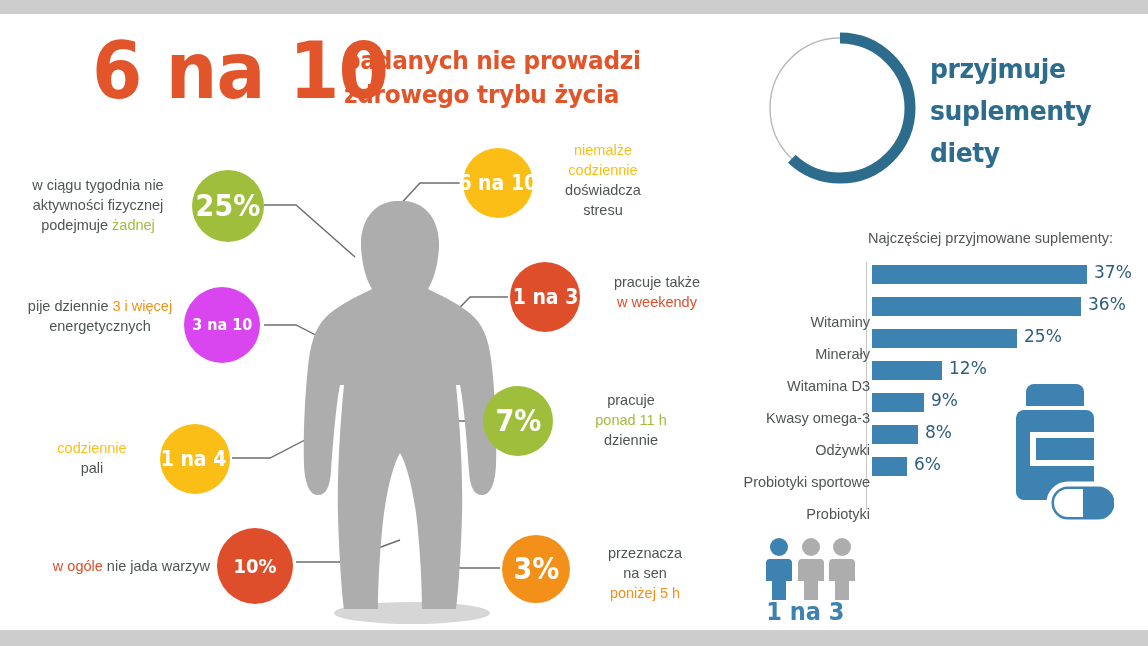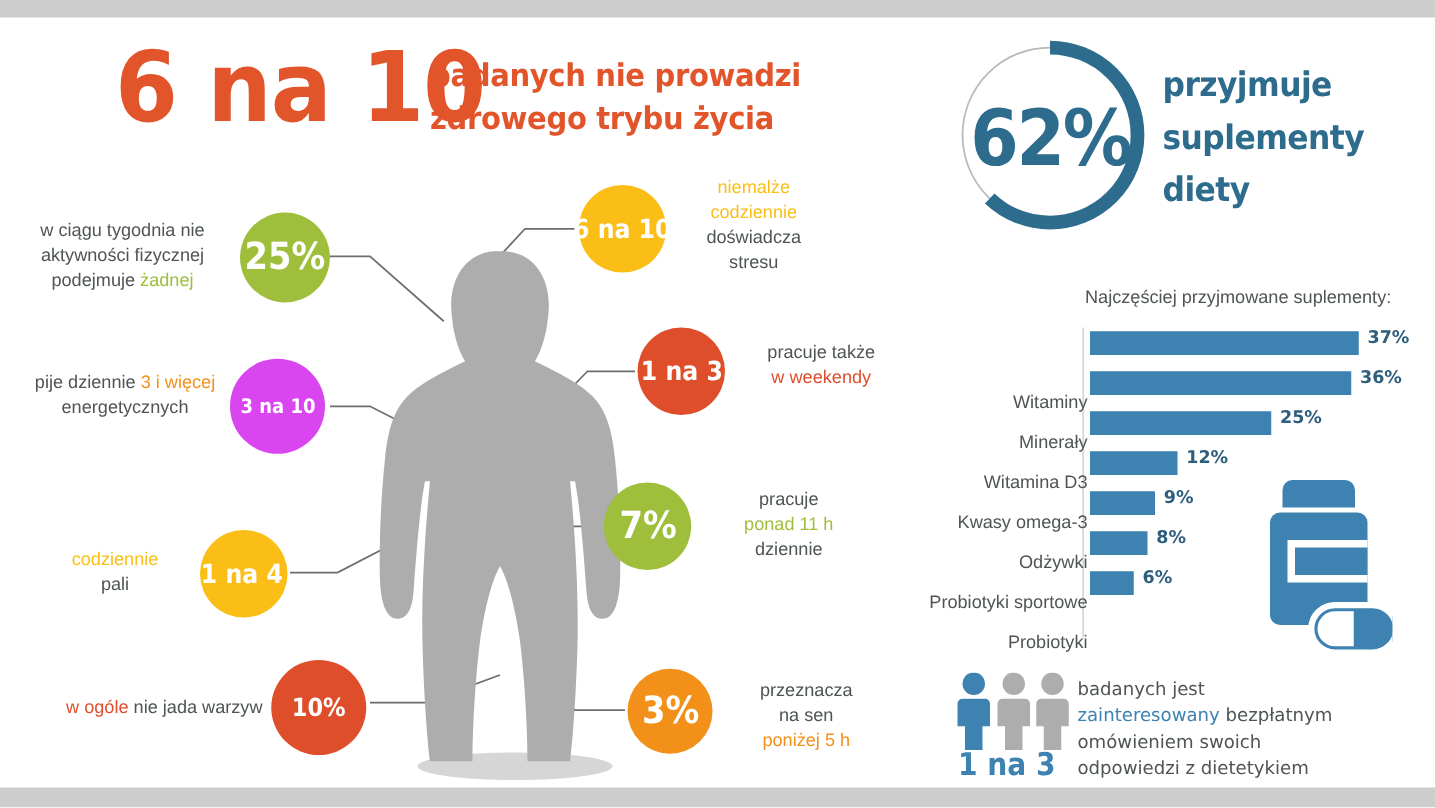--- a/index.html
+++ b/index.html
@@ -92,22 +92,22 @@
   .row .cat {
     position: absolute; right: 254px; top: 4px;
     font-size: 14.5px; color: #4f5455; white-space: nowrap; margin-top: 48px;
   }
   .row .bar {
     position: absolute; left: 168px; top: 3px; height: 19px;
     background: #3D82B0;
   }
   .row .val {
     position: absolute; top: 0px;
-    font-family: "DejaVu Sans", sans-serif; font-weight: bold;
-    font-size: 14px; color: #2d5f7d; white-space: nowrap;
+    font-family: "DejaVu Sans", sans-serif; font-weight: normal;
+    font-size: 17px; color: #2d5f7d; white-space: nowrap;
   }
   .axis {
     position: absolute; left: 866px; top: 262px;
     width: 1px; height: 248px; background: #c9c9c9;
   }
 
   .bottle { position: absolute; left: 1012px; top: 380px; }
   .people { position: absolute; left: 765px; top: 538px; }
   .people-ratio {
     position: absolute; left: 762px; top: 597px;
@@ -223,23 +223,20 @@
   <div class="lbl center" style="left:580px;top:543px;width:130px;">
       <div><span>przeznacza</span></div>
       <div><span>na sen</span></div>
       <div><span class="hl-orange">poniżej 5 h</span></div>
     </div>
 
   <svg class="donut" width="160" height="160" viewBox="0 0 160 160">
     <circle cx="80" cy="80" r="70" fill="none" stroke="#b9b9b9" stroke-width="1.4"></circle>
     <circle id="donut-arc" cx="80" cy="80" r="70" fill="none" stroke="#2E6C8E" stroke-width="11" stroke-linecap="butt" transform="rotate(-90 80 80)" stroke-dasharray="272.69024233159405 439.822971502571"></circle>
   </svg>
-  <div class="donut-pct">
-    <span>62%</span>
-  </div>
   <div class="donut-text">
     <div>przyjmuje</div>
     <div>suplementy</div>
     <div>diety</div>
   </div>
 
   <div class="chart-title">Najczęściej przyjmowane suplementy:</div>
   <div class="axis"></div>
   <div class="chart" id="bar-chart">
       <div class="row">
@@ -296,20 +293,14 @@
     <g fill="#ADADAD">
       <circle cx="46" cy="9" r="9"></circle>
       <path d="M37,21 h18 a4,4 0 0 1 4,4 v18 h-6 v19 h-14 v-19 h-6 v-18 a4,4 0 0 1 4,-4 z"></path>
       <circle cx="77" cy="9" r="9"></circle>
       <path d="M68,21 h18 a4,4 0 0 1 4,4 v18 h-6 v19 h-14 v-19 h-6 v-18 a4,4 0 0 1 4,-4 z"></path>
     </g>
   </svg>
   <div class="people-ratio">
     <span>1 na 3</span>
   </div>
-  <div class="people-text lbl left" style="position:absolute;left:862px;top:542px;width:270px;">
-      <div><span>badanych jest</span></div>
-      <div><span class="t-blue">zainteresowany</span><span> bezpłatnym</span></div>
-      <div><span>omówieniem swoich</span></div>
-      <div><span>odpowiedzi z dietetykiem</span></div>
-    </div>
 
 </div>
 
 </body></html>

